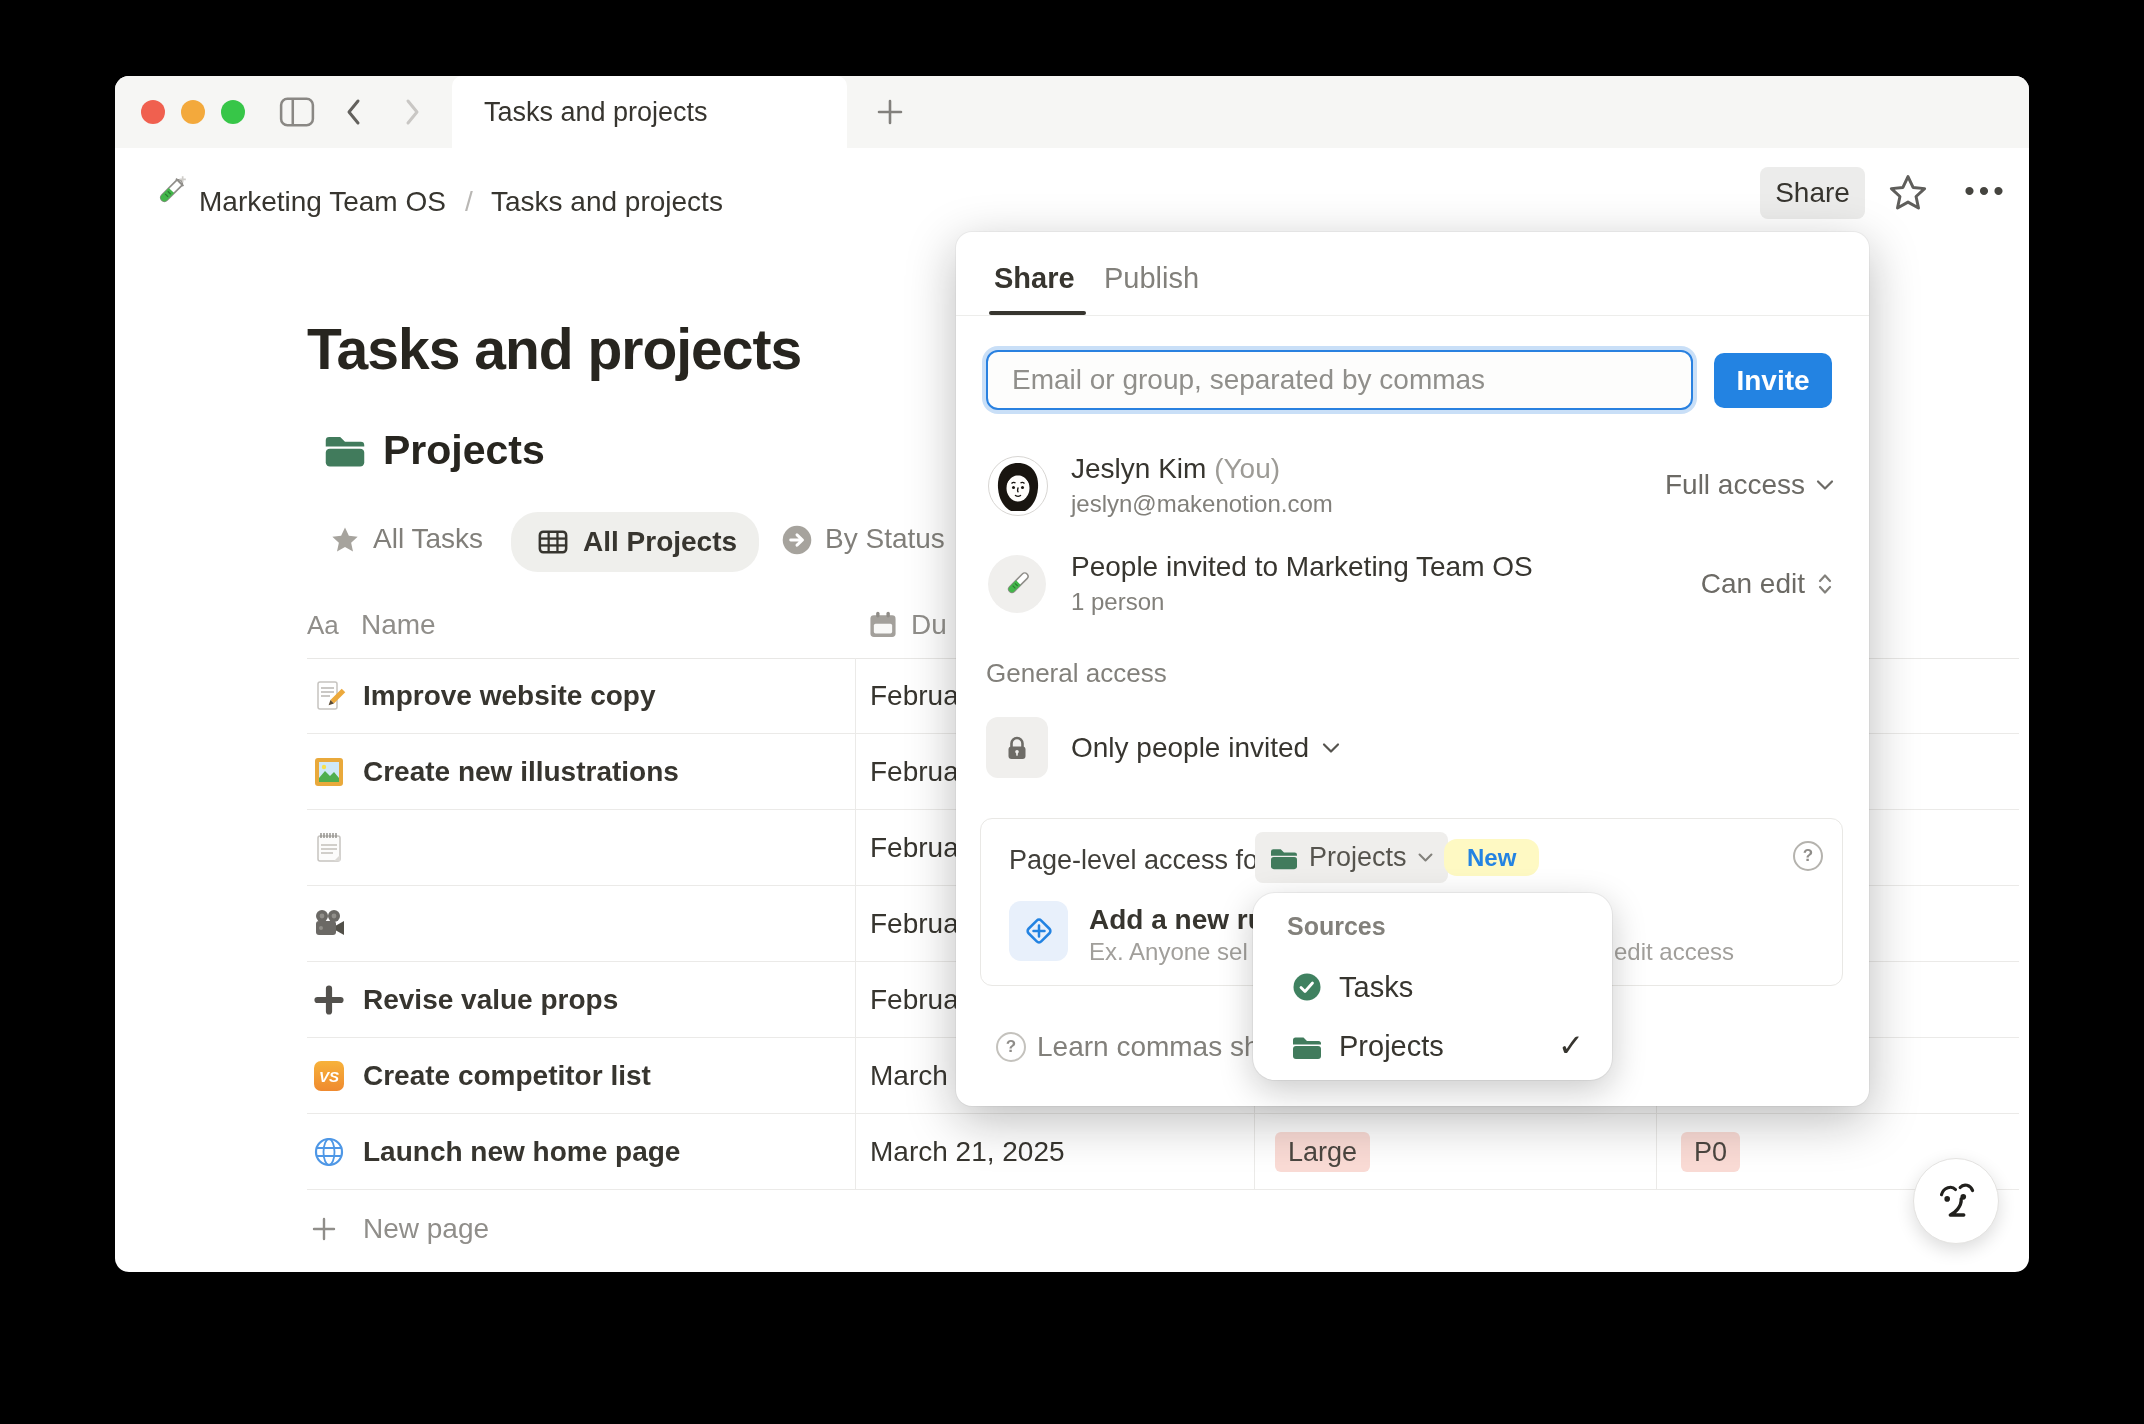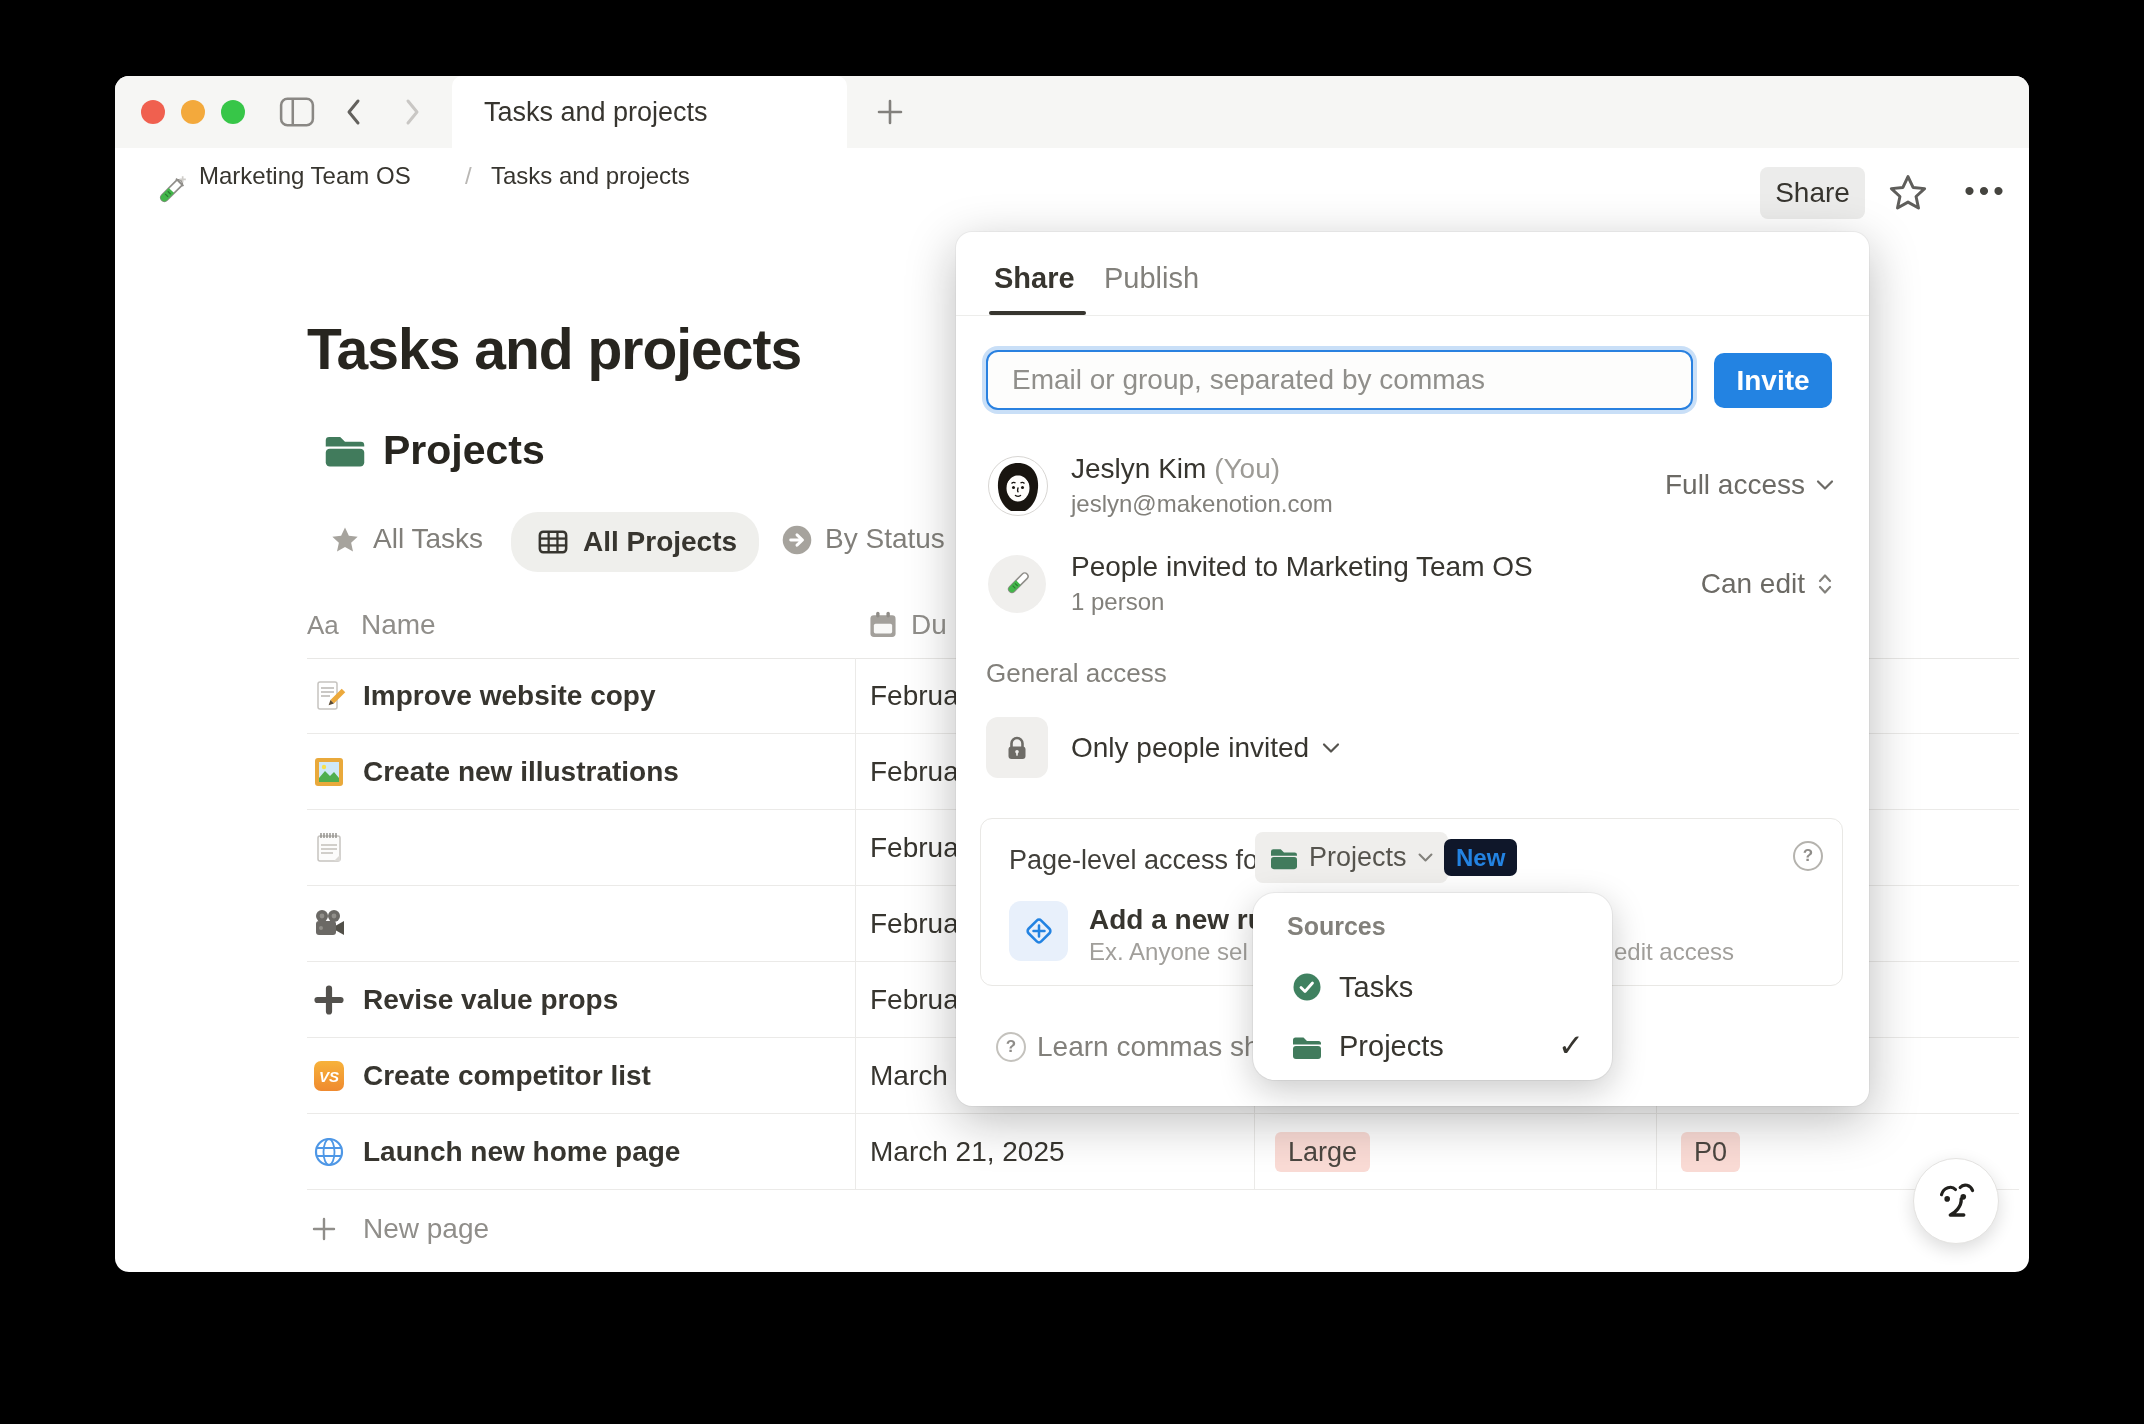--- a/index.html
+++ b/index.html
@@ -7,21 +7,21 @@
        font-family:"Liberation Sans","DejaVu Sans",sans-serif;color:#37352f;}
   .abs{position:absolute;}
   .window{left:115px;top:76px;width:1914px;height:1196px;background:#fff;border-radius:14px;
           box-shadow:0 40px 90px rgba(0,0,0,.55);overflow:hidden;}
   
   .titlebar{left:0;top:0;right:0;height:72px;background:#f6f6f4;}
   .dot{width:24px;height:24px;border-radius:50%;top:24px;}
   .tab{left:337px;top:0;width:395px;height:72px;background:#fff;border-radius:10px 10px 0 0;}
   .tab-label{left:32px;top:0;height:72px;line-height:72px;font-size:27px;font-weight:500;color:#37352f;}
   
-  .crumb-text{top:78px;height:44px;line-height:44px;font-size:24px;font-weight:500;color:#37352f;}
+  .crumb-text{top:104px;height:44px;line-height:44px;font-size:28px;font-weight:500;color:#37352f;}
   .share-btn{left:1645px;top:91px;width:105px;height:52px;border-radius:8px;background:#ececeb;
              text-align:center;line-height:52px;font-size:28px;color:#37352f;}
   .more-dots{left:1836px;top:92px;width:70px;height:50px;line-height:46px;font-size:30px;
              letter-spacing:4px;color:#45443f;text-align:center;}
   
   .page-title{left:192px;top:240px;font-size:57px;font-weight:700;letter-spacing:-1px;color:#27251f;}
   .section-title{left:268px;top:350px;height:48px;line-height:48px;font-size:41px;font-weight:700;color:#27251f;}
   .view-label{top:443px;height:40px;line-height:40px;font-size:28px;font-weight:500;color:#817f7a;}
   .view-pill{left:396px;top:436px;width:248px;height:60px;border-radius:27px;background:#efefec;
              display:flex;align-items:center;padding-left:26px;gap:14px;box-sizing:border-box;}
@@ -47,21 +47,21 @@
   .input::placeholder{color:#908f8b;}
   .invite{left:758px;top:121px;width:118px;height:55px;border-radius:10px;background:#2383e2;
           color:#fff;font-size:28px;font-weight:600;text-align:center;line-height:55px;}
   .avatar{left:32px;width:58px;height:58px;border-radius:50%;overflow:hidden;}
   .pline{left:115px;height:38px;line-height:38px;font-size:28px;font-weight:500;color:#37352f;}
   .psub{left:115px;height:32px;line-height:32px;font-size:24px;color:#82807b;}
   .access{right:34px;height:38px;display:flex;align-items:center;gap:10px;font-size:28px;color:#6c6a65;}
   .card{left:24px;top:586px;width:863px;height:168px;border:1.5px solid #e9e8e5;border-radius:12px;box-sizing:border-box;}
   .proj-pill{left:274px;top:13px;height:51px;border-radius:8px;background:#efeeec;display:flex;
              align-items:center;padding:0 14px;gap:10px;}
-  .new-badge{left:463px;top:20px;height:37px;border-radius:7px;background:#0f172a;padding:0 12px;
+  .new-badge{left:463px;top:20px;height:37px;border-radius:13px;background:#fef9c3;padding:0 23px;
              line-height:37px;font-size:24px;font-weight:600;color:#2383e2;}
   .qcirc{width:30px;height:30px;border-radius:50%;border:2px solid #b5b3ae;box-sizing:border-box;
          text-align:center;line-height:26px;font-size:17px;color:#8f8d89;font-weight:600;}
   .copybtn{left:665px;top:787px;width:221px;height:57px;border:1.5px solid #e7e6e3;border-radius:10px;
            box-sizing:border-box;background:#fff;display:flex;align-items:center;justify-content:center;gap:12px;
            font-size:28px;font-weight:600;color:#37352f;}
   
   .popup{left:1138px;top:817px;width:359px;height:187px;background:#fff;border-radius:22px;
          box-shadow:0 0 0 1px rgba(15,15,15,.05),0 10px 34px rgba(15,15,15,.22);}
   .pop-item{left:86px;height:38px;line-height:38px;font-size:29px;font-weight:500;color:#37352f;}

